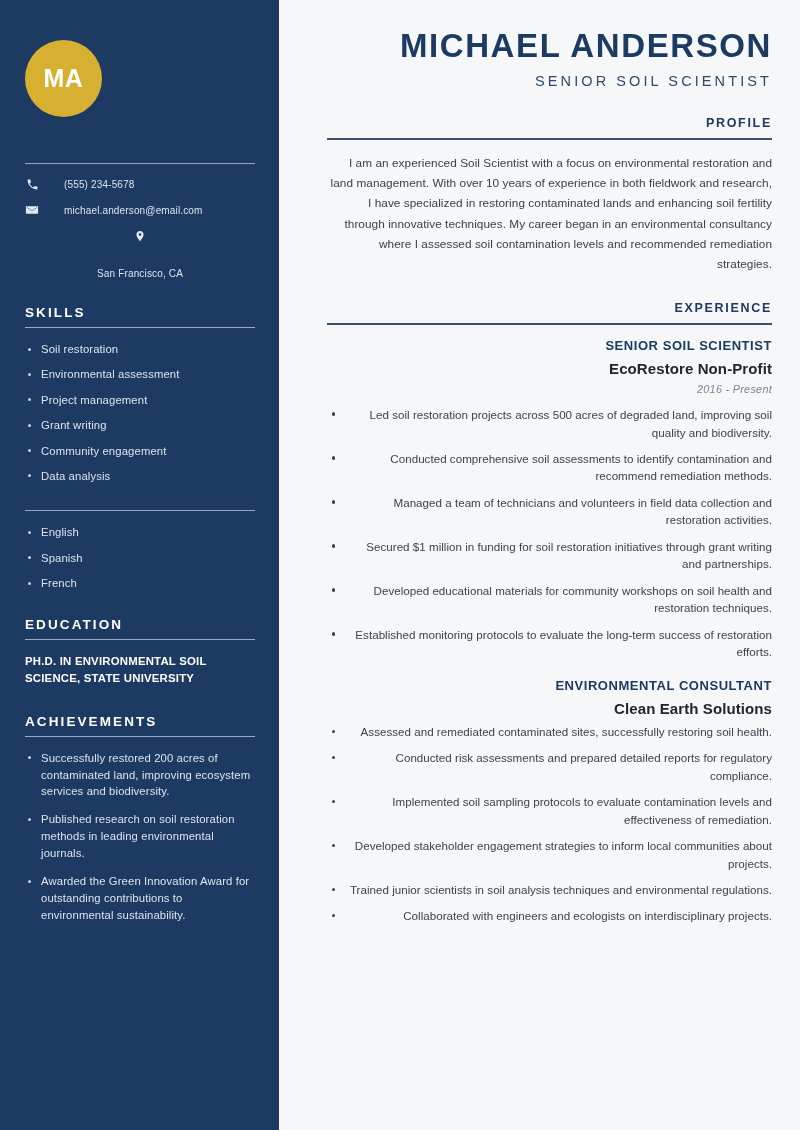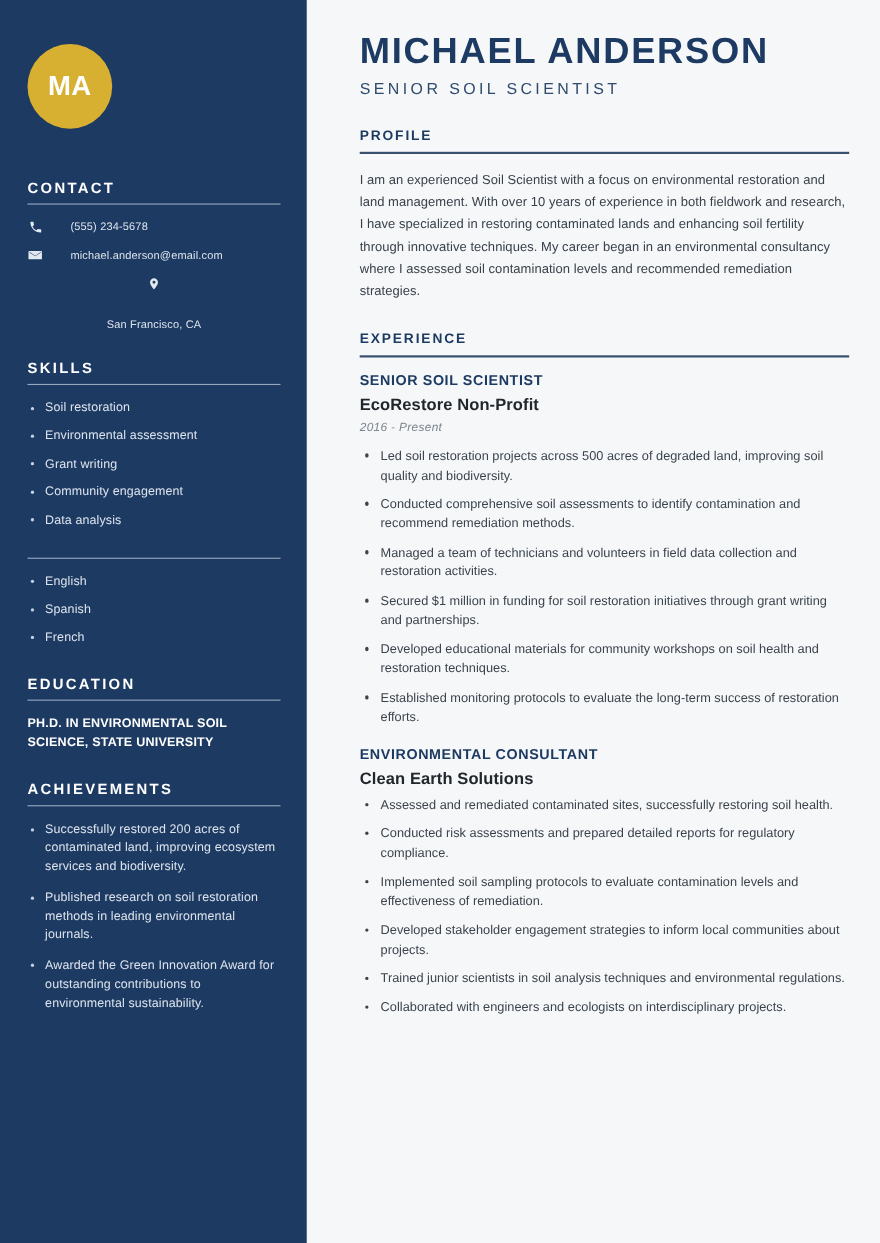--- a/index.html
+++ b/index.html
@@ -131,20 +131,21 @@
   }
 
   .side-list.multi li { margin-bottom: 11px; line-height: 1.5; }
 
   
   .main {
     flex: 1 1 auto;
     background: #f5f7f8;
     padding: 28px 28px 0 48px;
     position: relative;
+    text-align: right;
   }
 
   .divider-strip {
     position: absolute;
     left: 279px;
     top: 0;
     bottom: 0;
     width: 8px;
     background: #fbfcfd;
   }
@@ -248,21 +249,20 @@
 <div class="resume">
 
   <aside class="sidebar">
     <div class="sidebar-inner">
 
       <div class="avatar-wrap">
         <div class="avatar">MA</div>
       </div>
 
       <section class="side-section">
-        <div class="side-heading">CONTACT</div>
         <div class="side-rule"></div>
 
         <div class="contact-row">
           <span class="c-icon">
             <svg width="13" height="13" viewBox="0 0 24 24" fill="#e3e9f2">
               <path d="M6.6 10.8c1.4 2.8 3.8 5.1 6.6 6.6l2.2-2.2c.3-.3.7-.4 1.1-.2 1.2.4 2.4.6 3.7.6.6 0 1 .4 1 1V20c0 .6-.4 1-1 1C10.7 21 3 13.3 3 3.9c0-.6.4-1 1-1h3.4c.6 0 1 .4 1 1 0 1.3.2 2.5.6 3.7.1.4 0 .8-.2 1.1l-2.2 2.1z"></path>
             </svg>
           </span>
           <span>(555) 234-5678</span>
         </div>
@@ -285,20 +285,21 @@
           <span>San Francisco, CA</span>
         </div>
       </section>
 
       <section class="side-section">
         <div class="side-heading">SKILLS</div>
         <div class="side-rule"></div>
         <ul class="side-list tight">
           <li>Soil restoration</li>
           <li>Environmental assessment</li>
+          <li>Project management</li>
           <li>Grant writing</li>
           <li>Community engagement</li>
           <li>Data analysis</li>
         </ul>
       </section>
 
       <section class="side-section">
         <div class="side-rule"></div>
         <ul class="side-list tight">
           <li>English</li>

